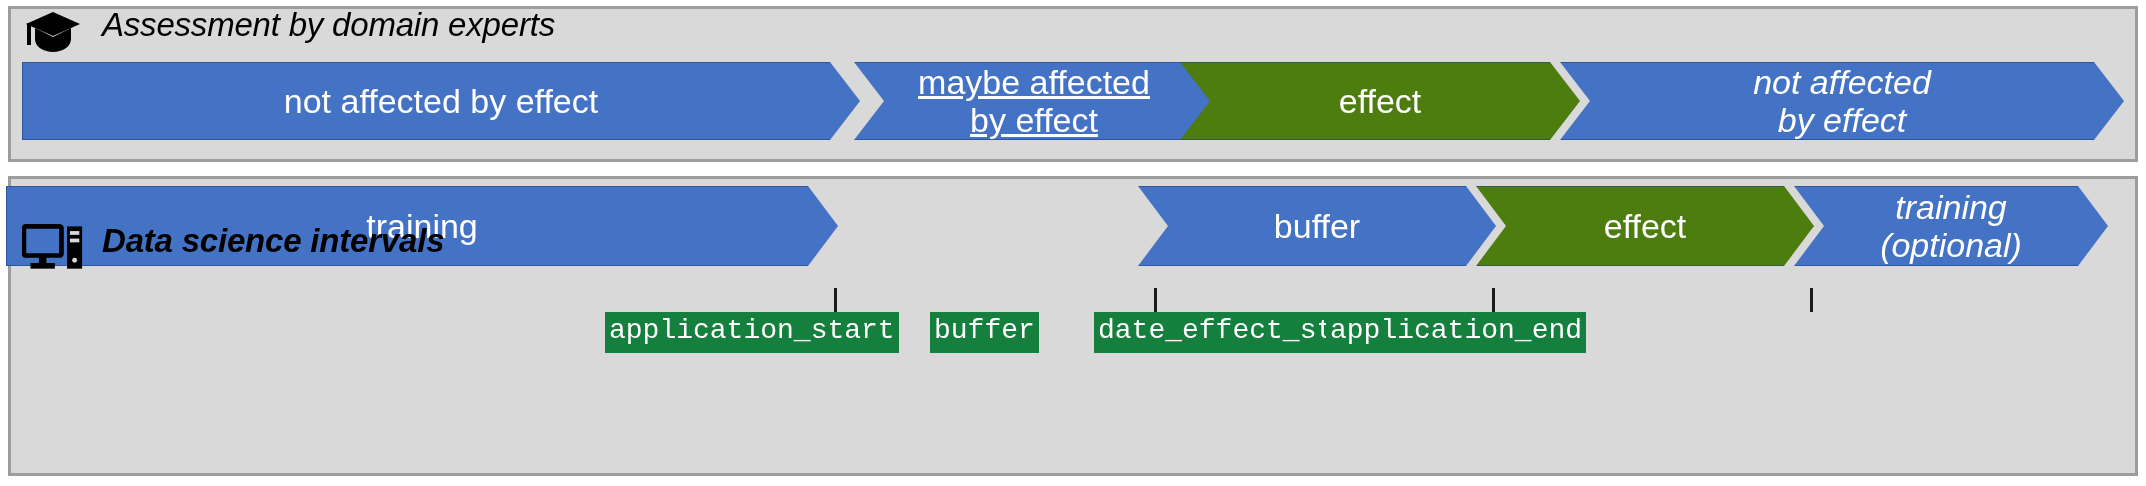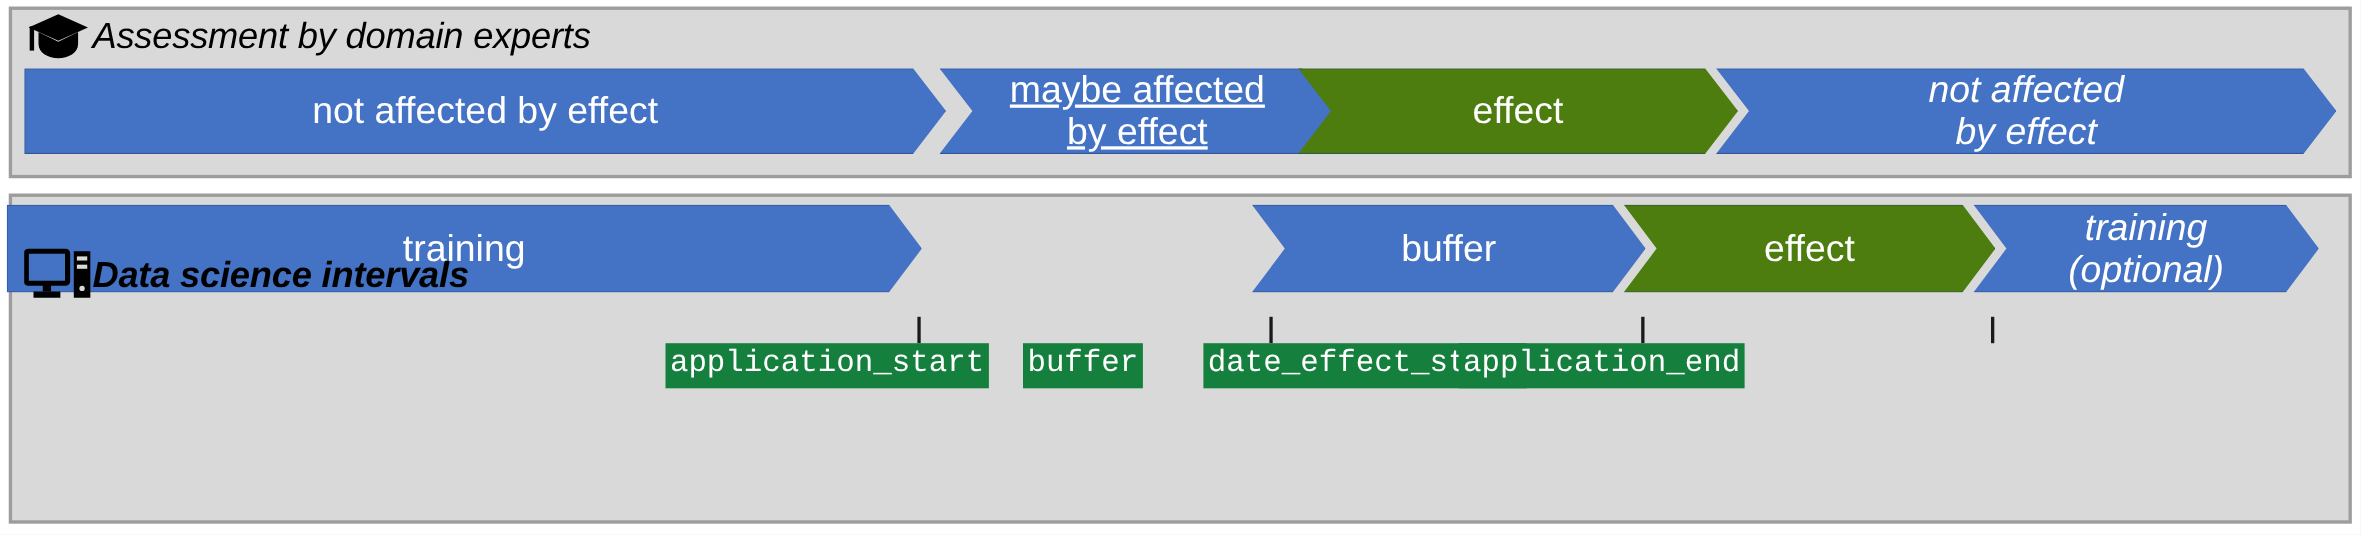--- a/index.html
+++ b/index.html
@@ -38,21 +38,22 @@
     left: 8px;
     top: 176px;
     width: 2130px;
     height: 300px;
   }
 
   
   .caption-row {
     position: absolute;
     display: flex;
-    align-items: center;
+    align-items: flex-start;
+    gap: 18px;
   }
   #caption-experts { left: 22px; top: 6px; height: 54px; }
   #caption-datascience { left: 22px; top: 222px; height: 56px; font-weight: bold; }
 
   .caption-text {
     font-family: "Liberation Sans", sans-serif;
     font-style: italic;
     font-size: 33px;
     color: #000000;
     white-space: nowrap;

